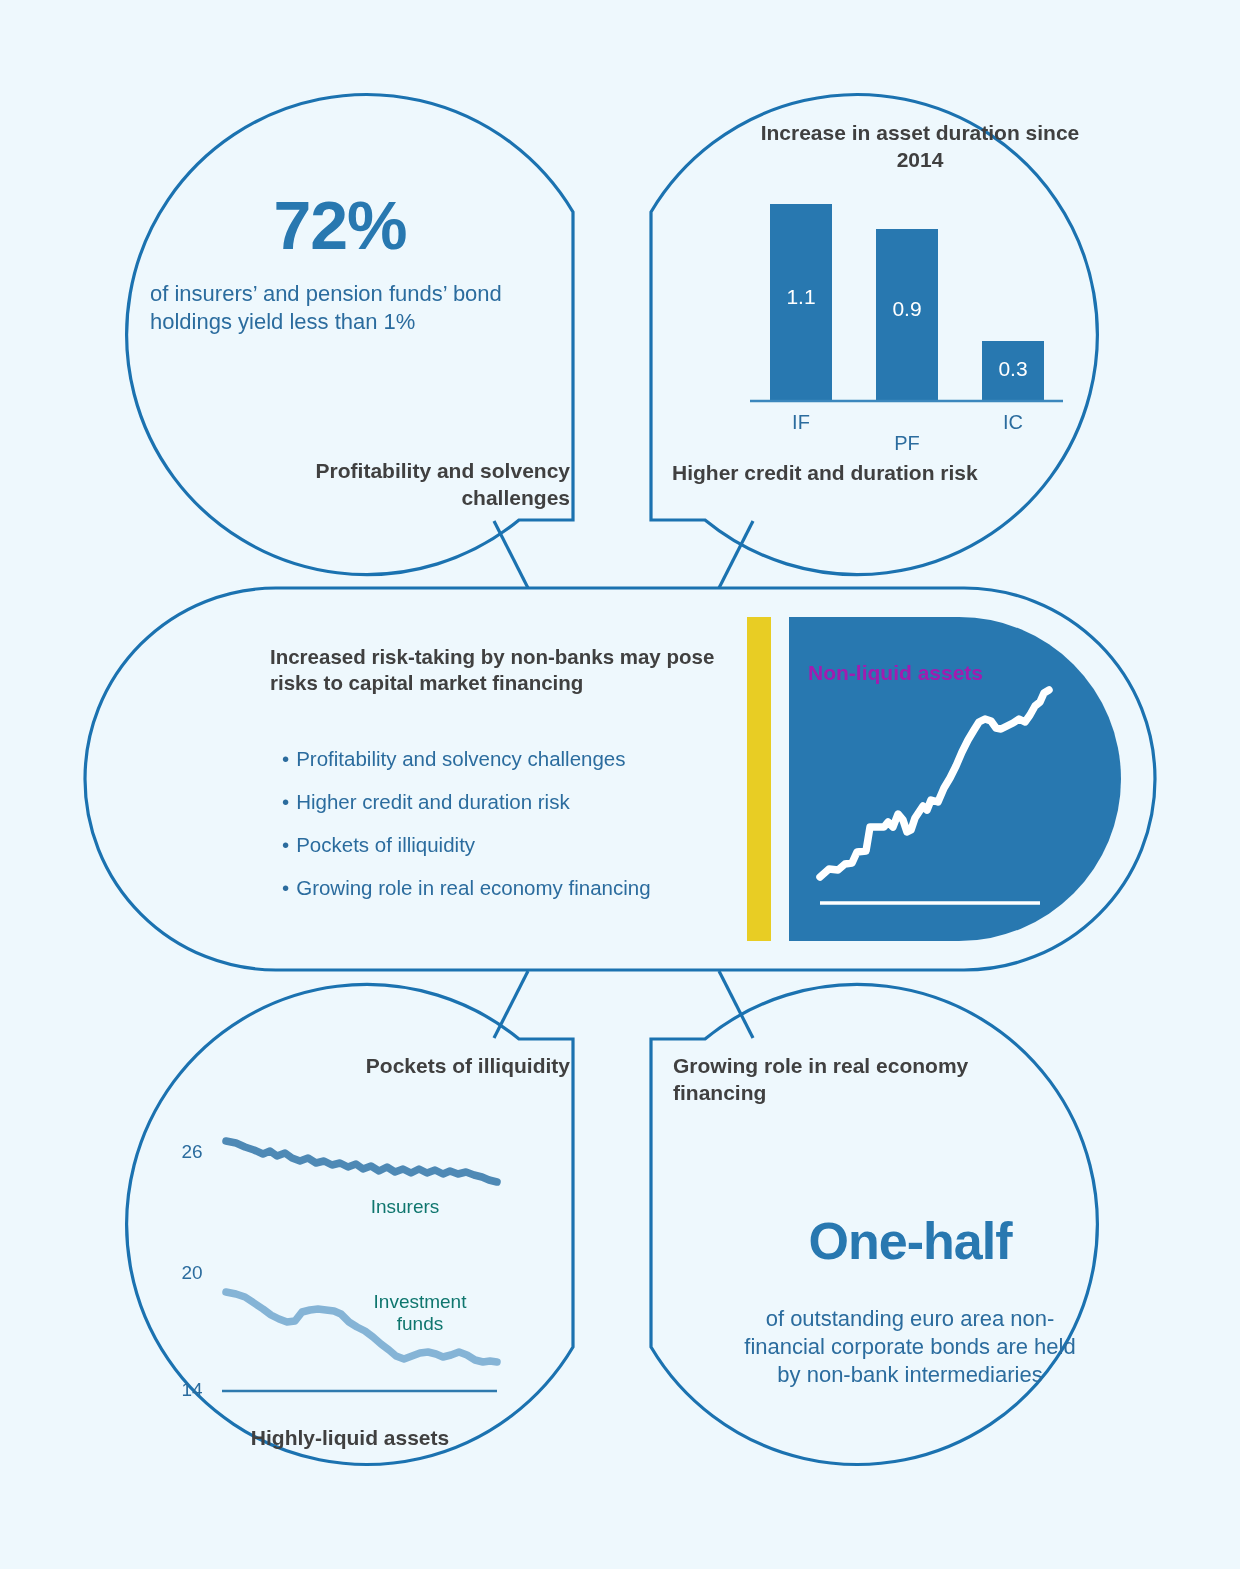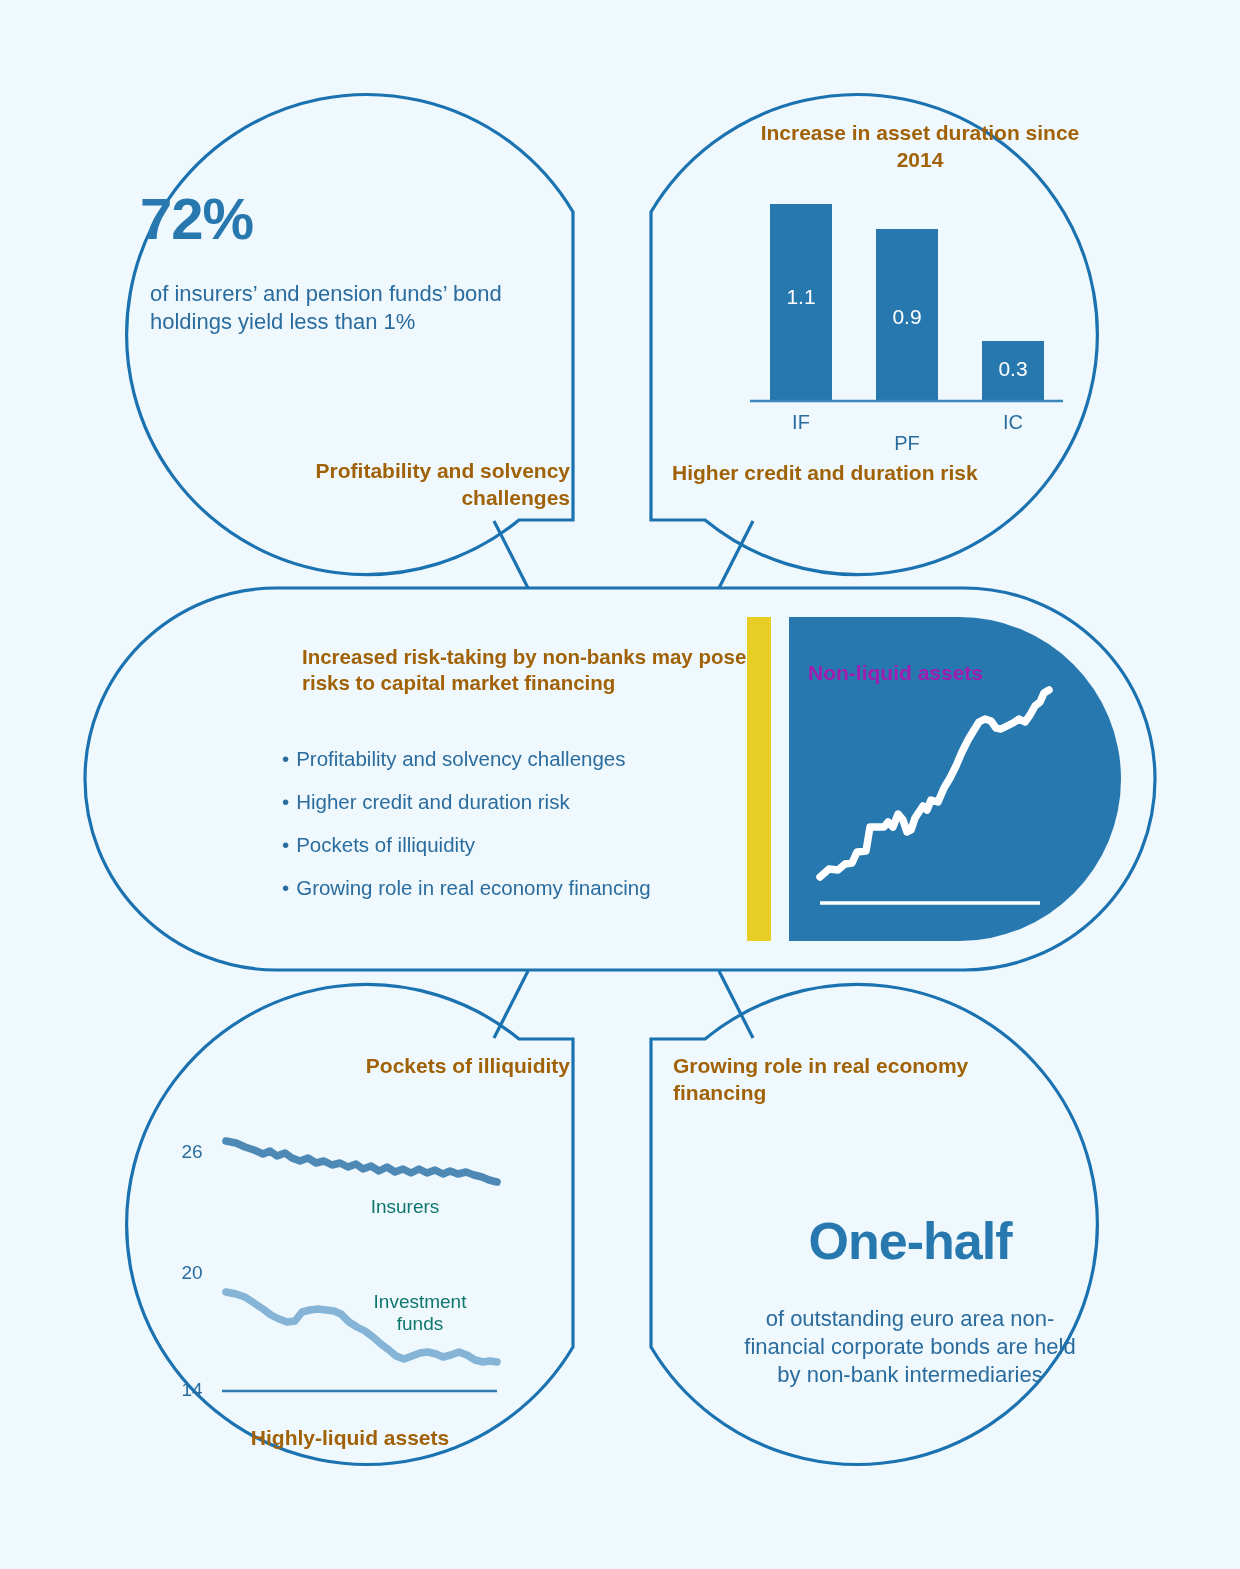--- a/index.html
+++ b/index.html
@@ -23,32 +23,33 @@
     top: 0;
     width: 1240px;
     height: 1569px;
   }
   .txt {
     position: absolute;
     color: #2b6c9e;
     line-height: 1.28;
   }
   .bold-blue {
-    color: #a16207;
+    color: #404040;
     font-weight: bold;
   }
   .big-num {
     color: #2878b0;
     font-weight: bold;
   }
 
   
   #tl-stat-number {
     left: 140px; top: 182px; width: 400px;
-    font-size: 58px;
+    text-align: center;
+    font-size: 68px;
     letter-spacing: -1px;
   }
   #tl-stat-desc {
     left: 150px; top: 280px; width: 380px;
     font-size: 22px;
   }
   #tl-caption {
     left: 240px; top: 458px; width: 330px;
     text-align: right;
     font-size: 21px;
@@ -76,21 +77,20 @@
     color: #2b6c9e;
     font-size: 20px;
     text-align: center;
   }
 
   
   #mid-heading {
     left: 270px; top: 644px; width: 450px;
     font-size: 20.5px;
     font-weight: bold;
-    margin-left: 32px;
   }
   #mid-list {
     position: absolute;
     left: 270px; top: 735px; width: 460px;
     margin: 12px; padding: 0;
     list-style: none;
   }
   #mid-list li {
     font-size: 20.5px;
     color: #2b6c9e;
@@ -218,21 +218,21 @@
 
   </svg>
 
   <div class="txt big-num" id="tl-stat-number">72%</div>
   <div class="txt" id="tl-stat-desc">of insurers’ and pension funds’ bond holdings yield less than 1%</div>
   <div class="txt bold-blue" id="tl-caption">Profitability and solvency challenges</div>
 
   <div class="txt bold-blue" id="tr-chart-title">Increase in asset duration since 2014</div>
 
   <div class="bar-value" style="left:770px; top:285px; width:62px;">1.1</div>
-  <div class="bar-value" style="left:876px; top:305px; width:62px;">0.9</div>
+  <div class="bar-value" style="left:876px; top:297px; width:62px;">0.9</div>
   <div class="bar-value" style="left:982px; top:357px; width:62px;">0.3</div>
 
   <div class="bar-cat" style="left:770px; top:411px; width:62px;">IF</div>
   <div class="bar-cat" style="left:876px; top:411px; width:62px;margin-top:21px;">PF</div>
   <div class="bar-cat" style="left:982px; top:411px; width:62px;">IC</div>
 
   <div class="txt bold-blue" id="tr-caption">Higher credit and duration risk</div>
 
   <div class="txt bold-blue" id="mid-heading">Increased risk-taking by non-banks may pose risks to capital market financing</div>
 

